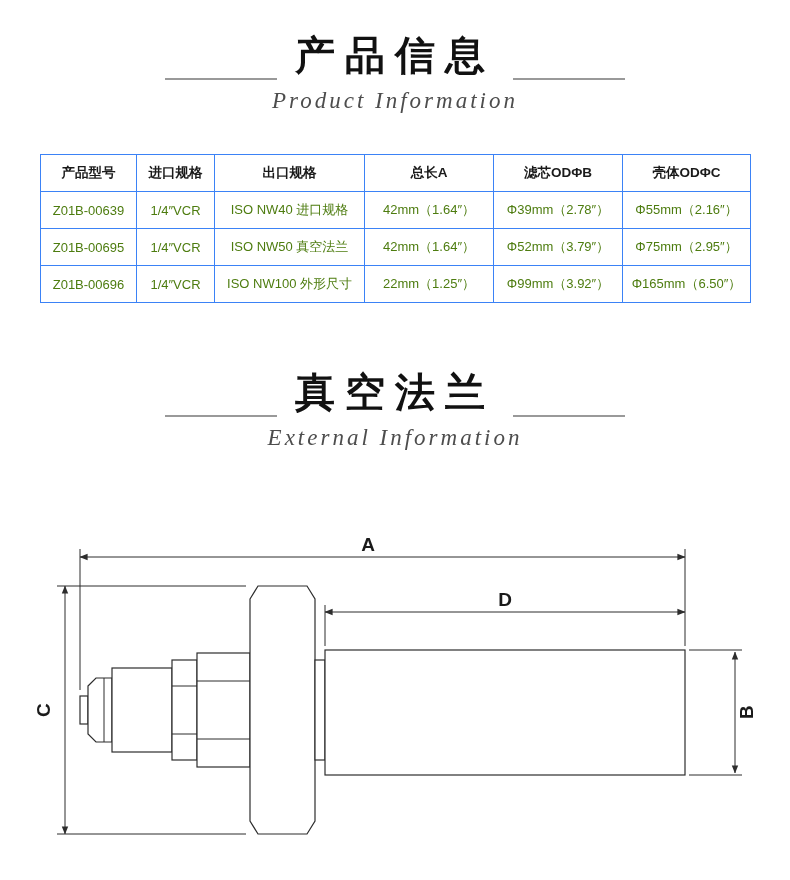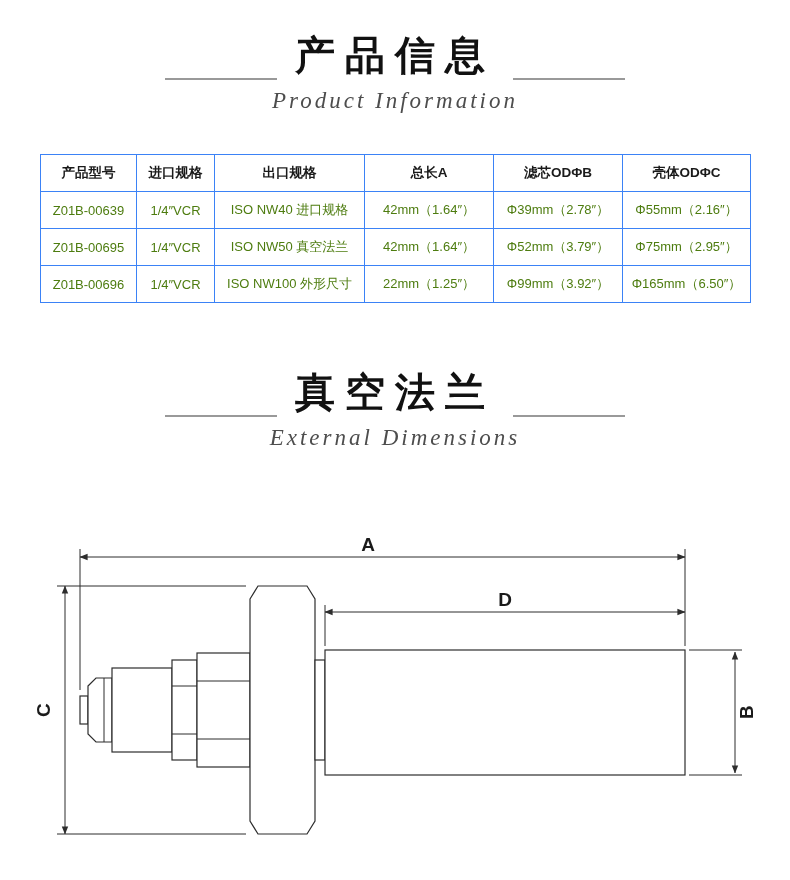--- a/index.html
+++ b/index.html
@@ -105,21 +105,21 @@
       </tbody>
     </table>
   </div>
 
   <header class="sec-header second">
     <div class="title-row">
       <span class="title-rule"></span>
       <h1 class="sec-title">真空法兰</h1>
       <span class="title-rule"></span>
     </div>
-    <div class="sec-subtitle">External Dimensions</div>
+    <div class="sec-subtitle">External Information</div>
   </header>
 
   <svg class="drawing" width="790" height="352" viewBox="0 528 790 352" xmlns="http://www.w3.org/2000/svg">
     <defs>
       <marker id="arr" viewBox="0 0 10 10" refX="9.5" refY="5" markerWidth="8" markerHeight="8" orient="auto-start-reverse">
         <path d="M0,1 L10,5 L0,9 z" fill="#2d2d2d"></path>
       </marker>
       <pattern id="stipple" width="16" height="16" patternUnits="userSpaceOnUse">
         <circle cx="2" cy="3" r="0.8" fill="#888"></circle>
           <circle cx="6" cy="1" r="0.7" fill="#888"></circle>

